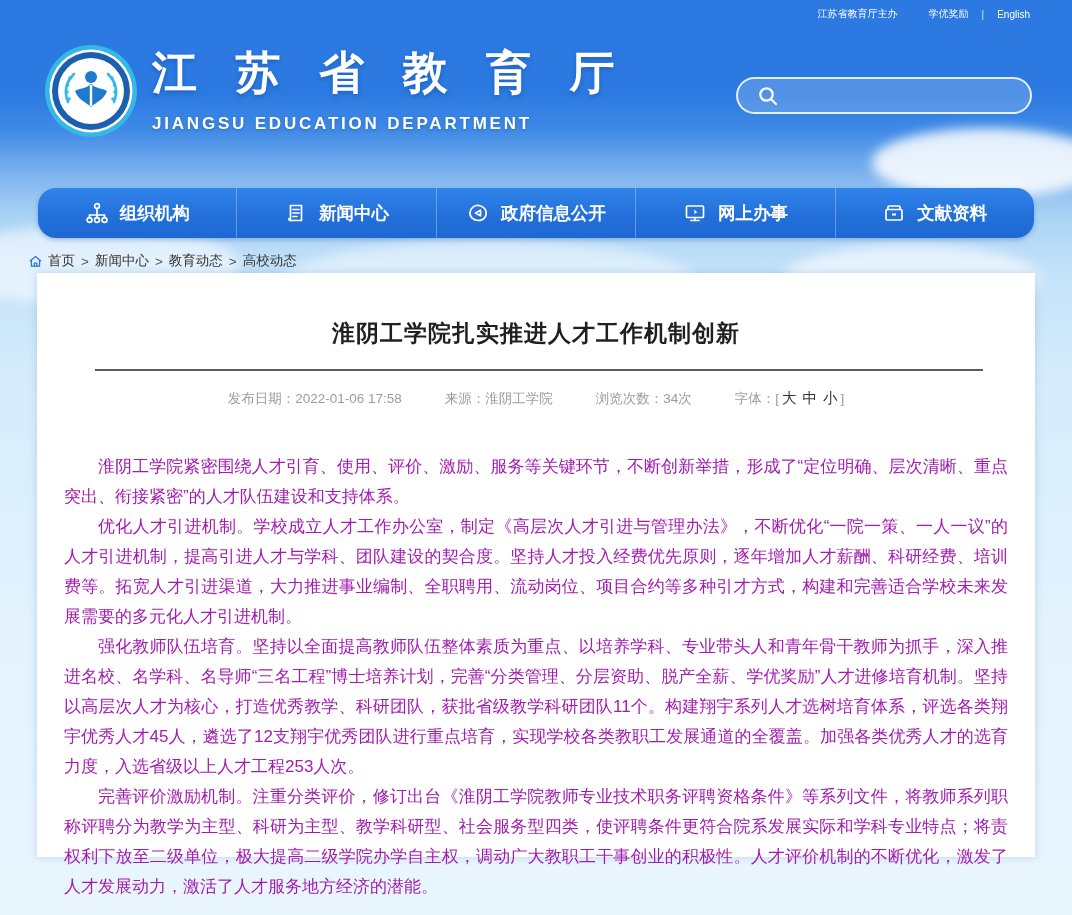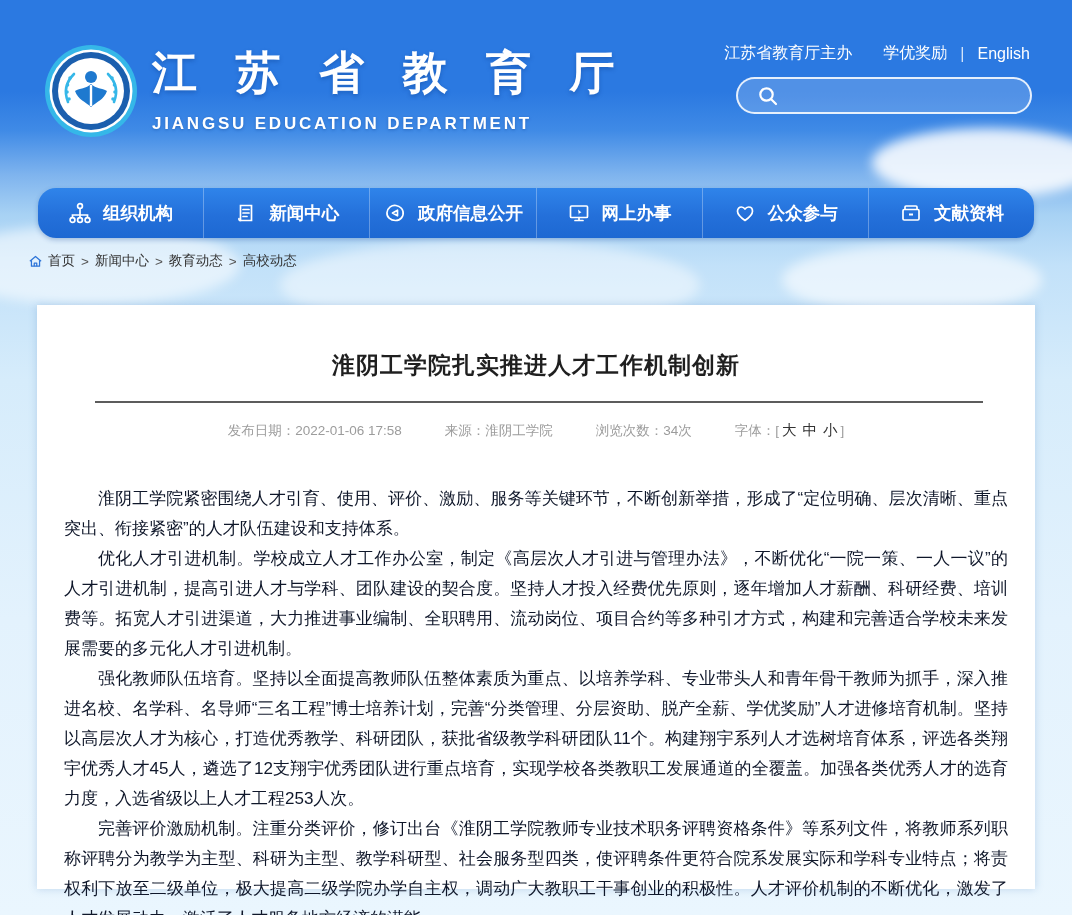--- a/index.html
+++ b/index.html
@@ -14,21 +14,21 @@
   }
   
   .cloud{ position:absolute; border-radius:50%; filter:blur(6px); background:rgba(255,255,255,.75); }
   .cloud.c1{ width:230px; height:70px; right:-30px; top:128px; background:rgba(255,255,255,.85);}
   .cloud.c2{ width:300px; height:80px; left:-60px; top:225px; background:rgba(255,255,255,.55);}
   .cloud.c3{ width:260px; height:70px; right:30px; top:245px; background:rgba(255,255,255,.6);}
   .cloud.c4{ width:420px; height:90px; left:280px; top:240px; background:rgba(255,255,255,.45);}
 
   
   .topbar{ position:absolute; top:7px; right:42px; display:flex; align-items:center; gap:13px;
-           color:#fff; font-size:16px;margin-top:36px; }
+           color:#fff; font-size:10px; }
   .topbar .host{ margin-right:18px; }
   .topbar a{ color:#fff; text-decoration:none; cursor:pointer; }
   .topbar .divider{ opacity:.8; }
 
   
   .logo{ position:absolute; left:44px; top:44px; display:flex; align-items:center; cursor:pointer; }
   .logo .emblem{ width:94px; height:94px; flex:0 0 94px; }
   .logo .titles{ margin-left:14px; }
   .logo .cn{ font-size:45px; font-weight:700; color:#fff; letter-spacing:13px; white-space:nowrap;
              text-shadow:0 2px 4px rgba(10,60,140,.4); line-height:1.1; }
@@ -55,31 +55,31 @@
   .nav .item:last-child{ border-right:none; }
   .nav .item svg{ flex:0 0 auto; }
 
   
   .breadcrumb{ position:absolute; left:28px; top:252px; display:flex; align-items:center; gap:5px;
                font-size:13.5px; color:#333; }
   .breadcrumb .crumb{ cursor:pointer; }
   .breadcrumb .sep{ color:#555; margin:0 1px; }
 
   
-  .panel{ position:absolute; left:37px; top:305px; width:998px; height:584px; background:#fff;
+  .panel{ position:absolute; left:37px; top:273px; width:998px; height:584px; background:#fff;
           box-shadow:0 0 8px rgba(80,130,190,.28); }
   .article-title{ margin-top:45px; text-align:center; font-size:23px; font-weight:700; color:#1f1f1f;
                   letter-spacing:1px; }
   .title-divider{ margin:20px 52px 0 58px; border-top:2px solid #5c5c5c; }
   .meta{ margin-top:18px; display:flex; justify-content:center; gap:43px; font-size:13.5px;
          color:#9c9c9c; align-items:center; }
   .meta .pair{ white-space:nowrap; }
   .meta .font-ctl{ color:#9c9c9c; }
   .meta .font-ctl .sz{ color:#333; cursor:pointer; margin:0 3px; font-size:14.5px; }
-  .content{ margin:44px 27px 0 27px; font-size:17px; line-height:30px; color:#0f172a;
+  .content{ margin:44px 27px 0 27px; font-size:17px; line-height:30px; color:#a21caf;
             text-align:justify; }
   .content p{ text-indent:2em; margin:0; }
 </style>
 </head>
 <body>
 
 <div class="stage">
 
   <div class="cloud c1"></div>
   <div class="cloud c2"></div>
@@ -162,26 +162,20 @@
     <div class="item">
       <svg width="24" height="24" viewBox="0 0 24 24" fill="none" stroke="#ffffff" stroke-width="1.7" stroke-linecap="round" stroke-linejoin="round">
         <rect x="3.5" y="5" width="17" height="11.5" rx="1"></rect>
         <path d="M12 16.5v3 M8 19.5h8"></path>
         <path d="M11 8.5l3.5 3-2 .4-.6 2z" fill="#ffffff" stroke="none"></path>
       </svg>
       <span>网上办事</span>
     </div>
     <div class="item">
       <svg width="24" height="24" viewBox="0 0 24 24" fill="none" stroke="#ffffff" stroke-width="1.7" stroke-linejoin="round">
-        <path d="M12 19.5c-4.5-3.2-7.5-6-7.5-9.3C4.5 7.5 6.3 6 8.4 6c1.5 0 2.9.8 3.6 2.1C12.7 6.8 14.1 6 15.6 6c2.1 0 3.9 1.5 3.9 4.2 0 3.3-3 6.1-7.5 9.3z"></path>
-      </svg>
-      <span>公众参与</span>
-    </div>
-    <div class="item">
-      <svg width="24" height="24" viewBox="0 0 24 24" fill="none" stroke="#ffffff" stroke-width="1.7" stroke-linejoin="round">
         <path d="M6 8.5V6a1 1 0 0 1 1-1h10a1 1 0 0 1 1 1v2.5"></path>
         <rect x="4" y="8.5" width="16" height="10.5" rx="1.2"></rect>
         <path d="M10 13.5h4" stroke-width="2.2"></path>
       </svg>
       <span>文献资料</span>
     </div>
   </div>
 
   <div class="breadcrumb">
     <svg width="15" height="15" viewBox="0 0 24 24" fill="none" stroke="#2d74d8" stroke-width="2" stroke-linejoin="round">

